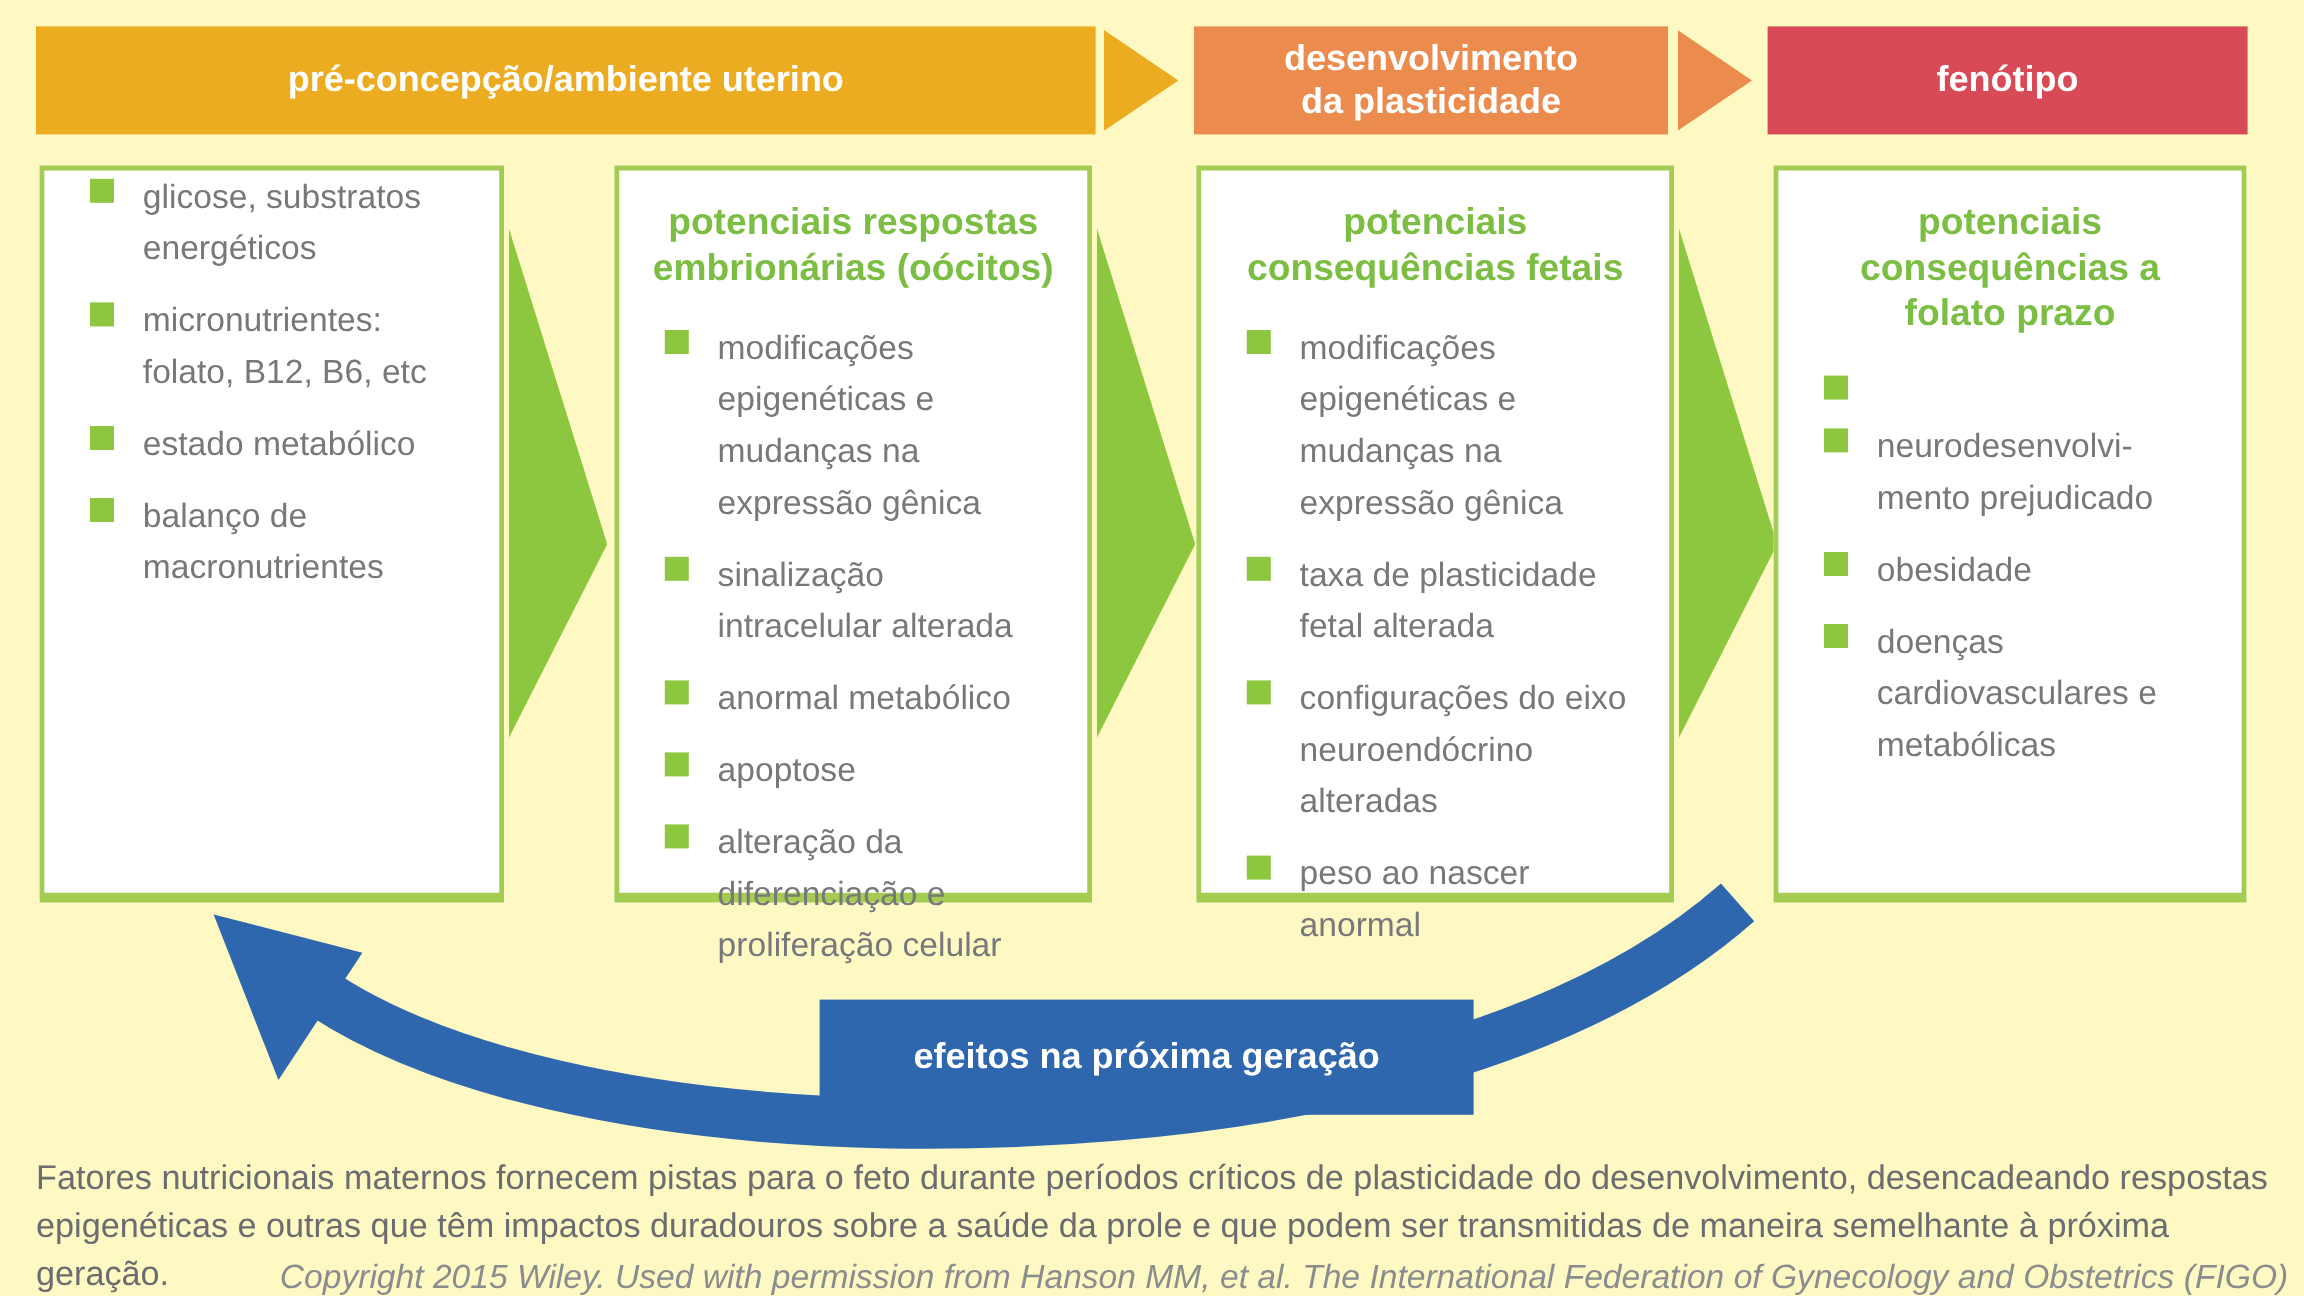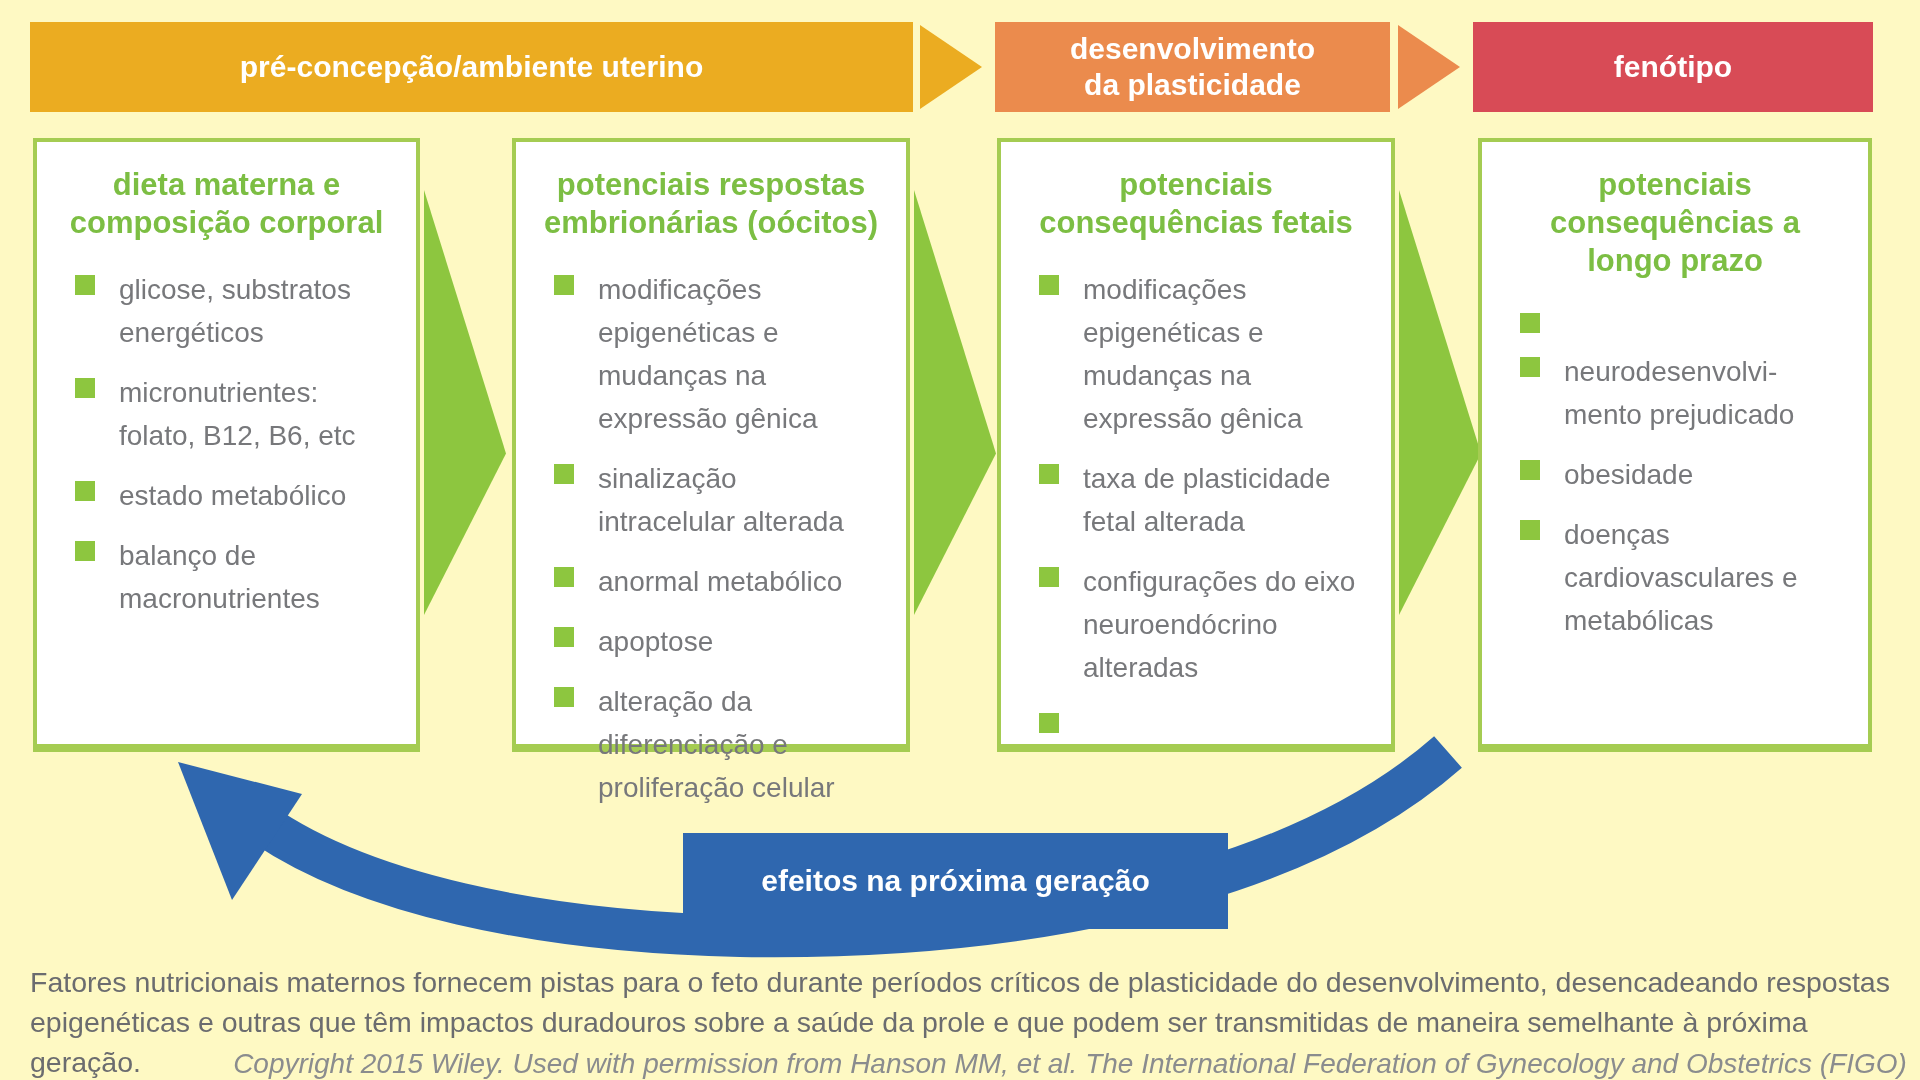--- a/index.html
+++ b/index.html
@@ -63,21 +63,20 @@
   <div class="hdr hdr-orange" style="left:995px;width:395px;">
     <span class="preline">desenvolvimento
 da plasticidade</span>
   </div>
   <div class="hdr-arrow orange" style="left:1398px;"></div>
   <div class="hdr hdr-red" style="left:1473px;width:400px;">
     <span>fenótipo</span>
   </div>
 
   <section class="col" style="left:33px;width:387px;">
-    <h3 style="max-width:350px;">dieta materna e composição corporal</h3>
     <ul>
       <li>
           <span class="sq"></span>
           <span class="bt">glicose, substratos energéticos</span>
         </li>
       <li>
           <span class="sq"></span>
           <span class="bt">micronutrientes: folato, B12, B6, etc</span>
         </li>
       <li>
@@ -131,28 +130,29 @@
       <li>
           <span class="sq"></span>
           <span class="bt">taxa de plasticidade fetal alterada</span>
         </li>
       <li>
           <span class="sq"></span>
           <span class="bt">configurações do eixo neuroendócrino alteradas</span>
         </li>
       <li>
           <span class="sq"></span>
+          <span class="bt">peso ao nascer anormal</span>
         </li>
     </ul>
   </section>
 
   <div class="flow-arrow" style="left:1399px;"></div>
 
   <section class="col" style="left:1478px;width:394px;">
-    <h3 style="max-width:310px;">potenciais consequências a longo prazo</h3>
+    <h3 style="max-width:310px;">potenciais consequências a folato prazo</h3>
     <ul>
       <li>
           <span class="sq"></span>
         </li>
       <li>
           <span class="sq"></span>
           <span class="bt">neurodesenvolvi-mento prejudicado</span>
         </li>
       <li>
           <span class="sq"></span>

